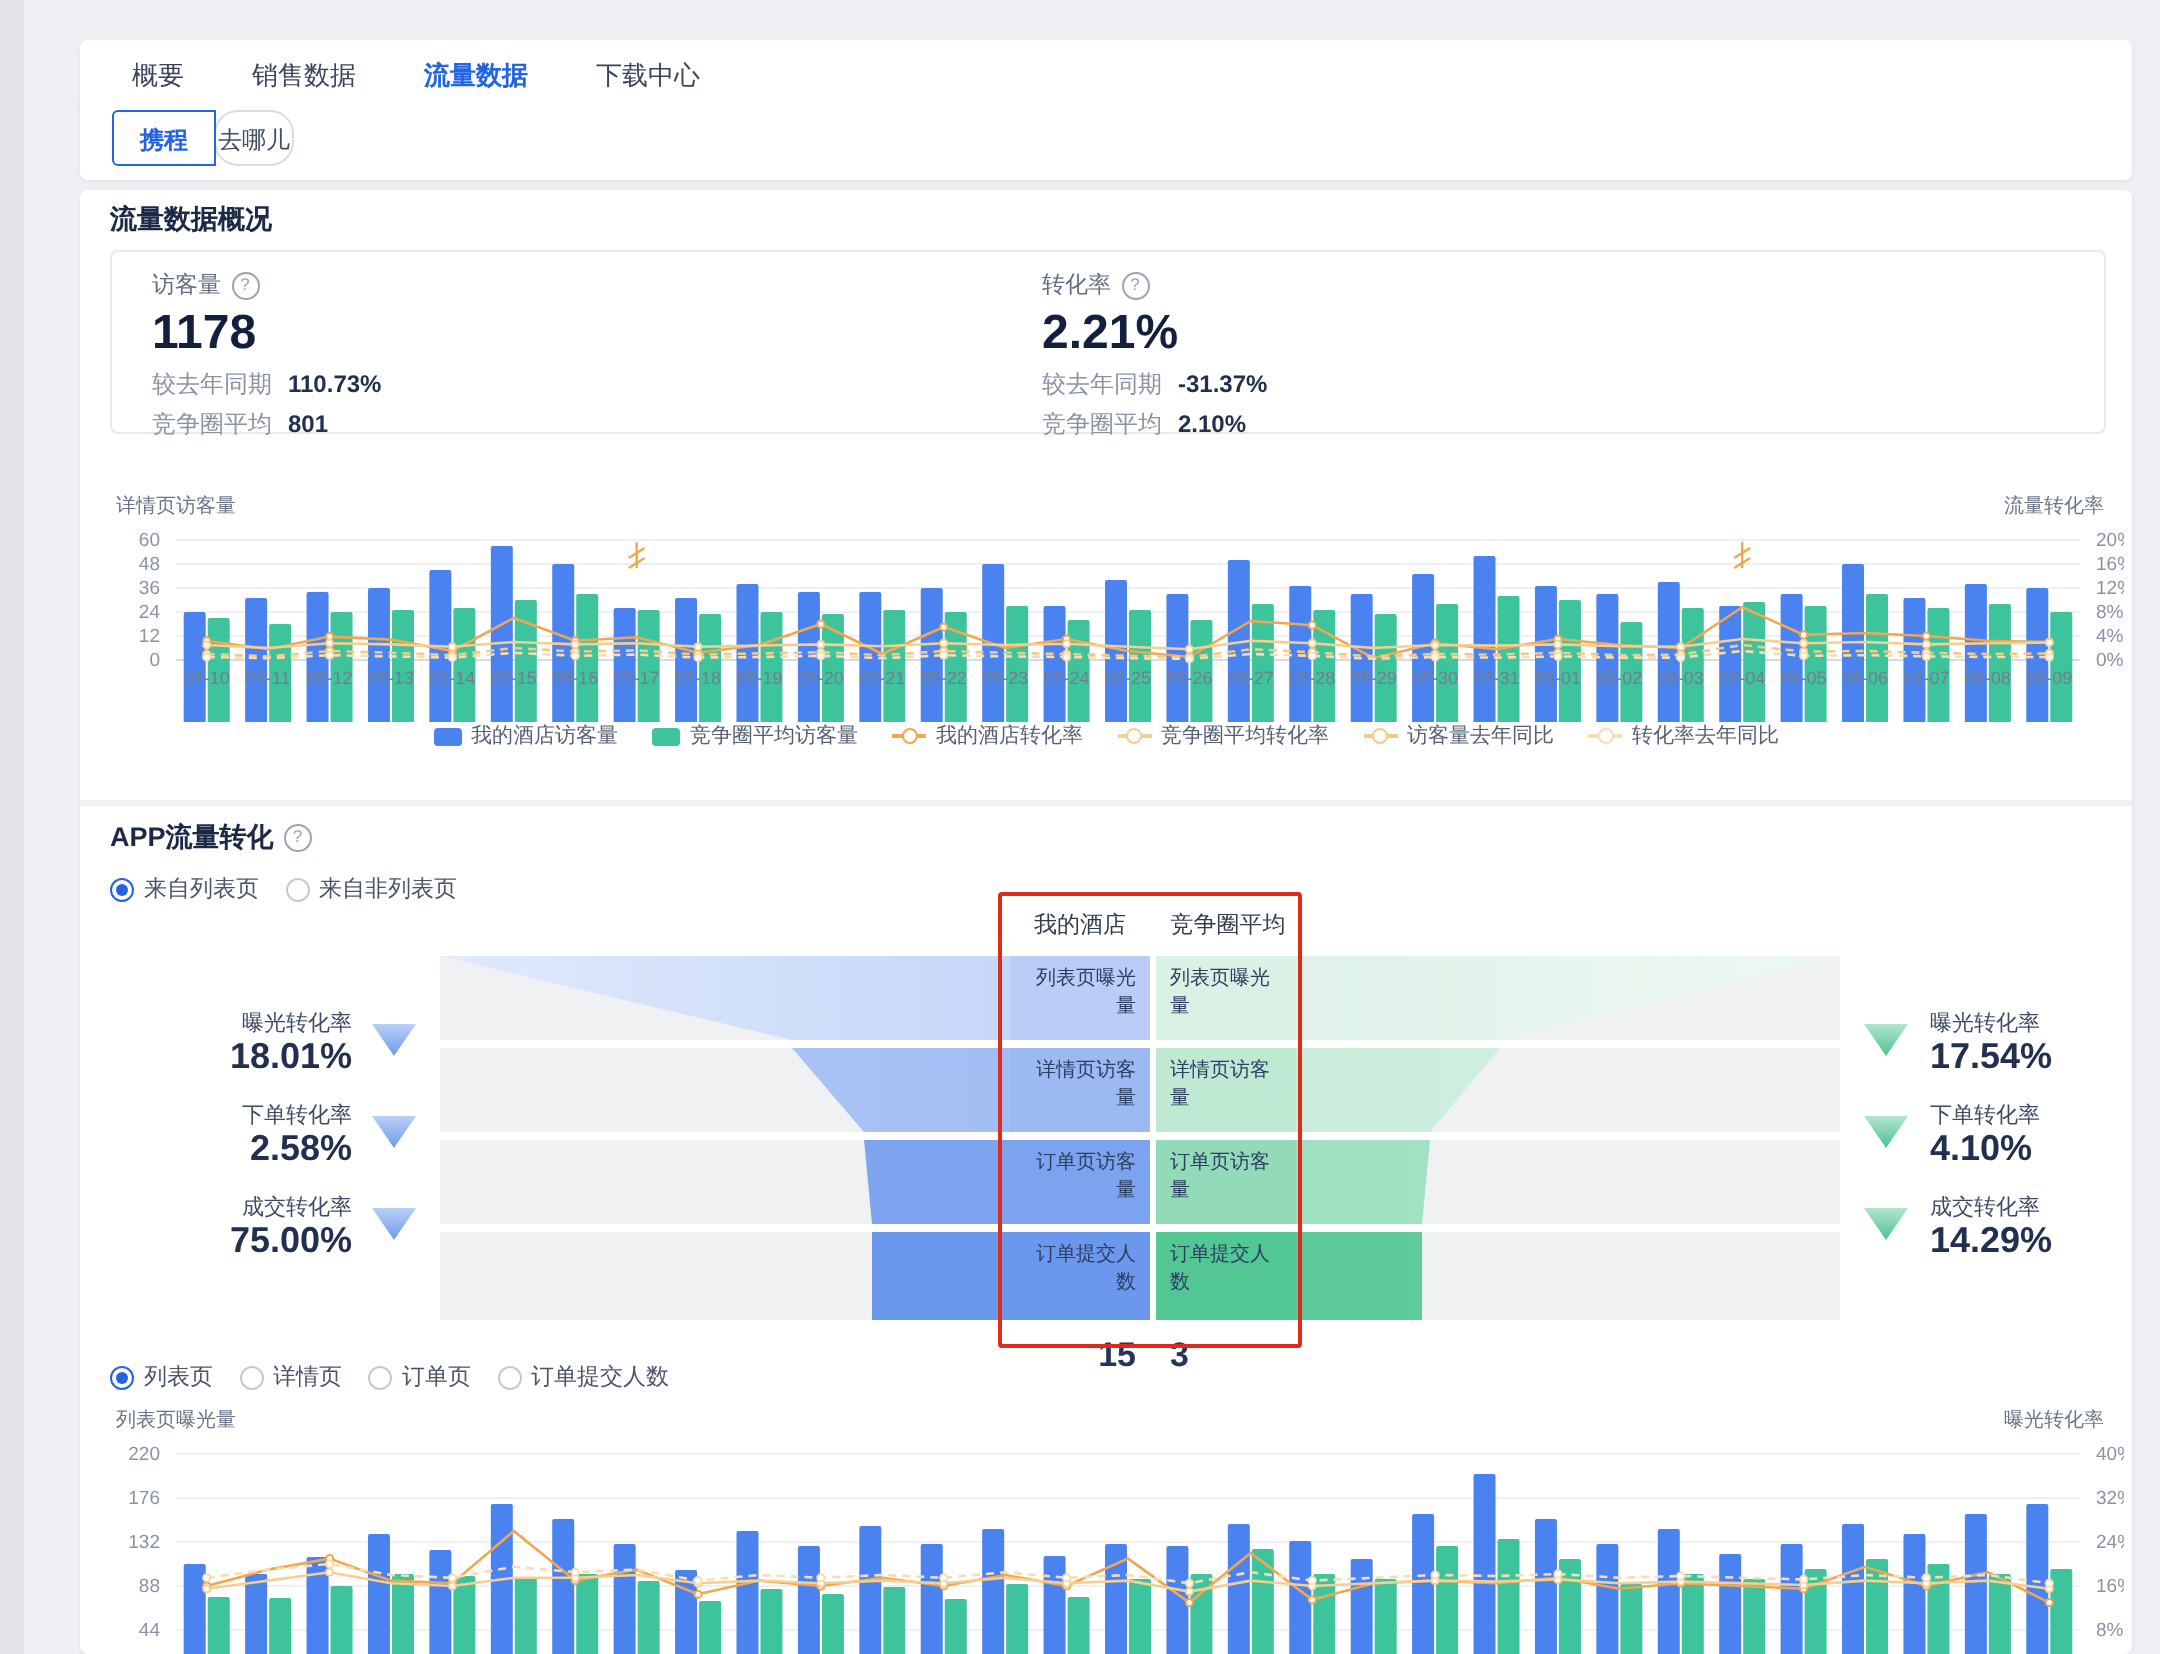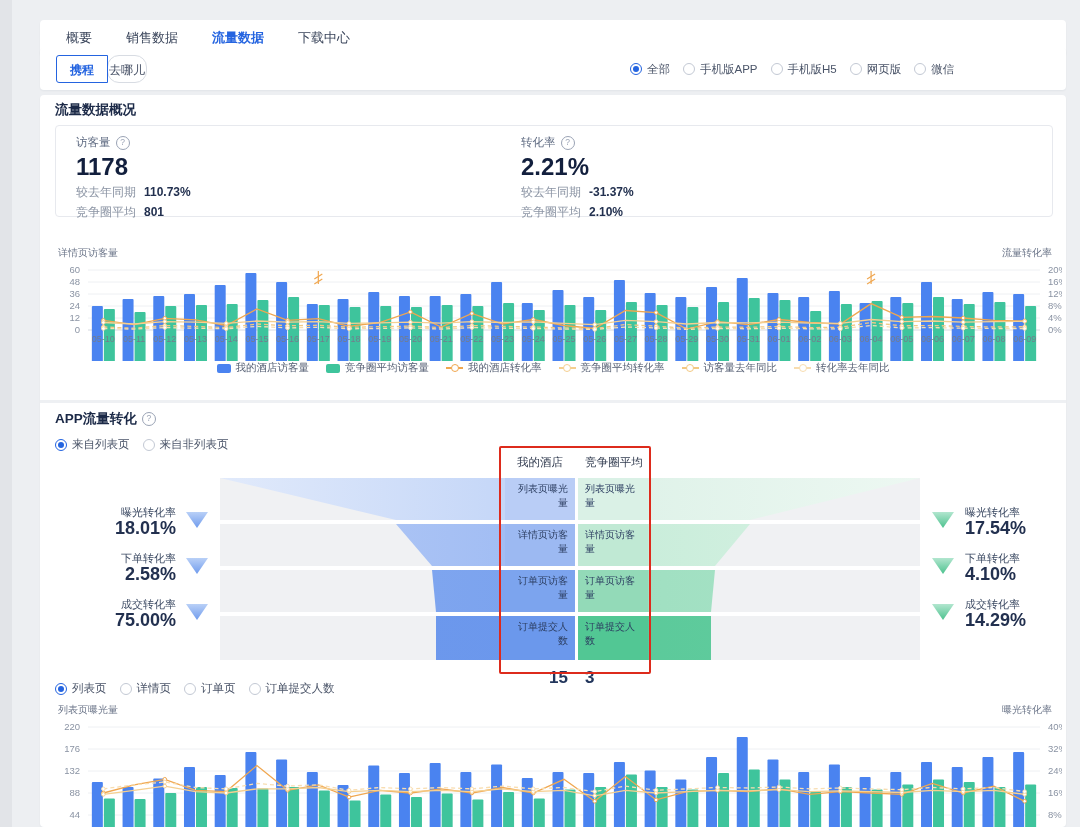--- a/index.html
+++ b/index.html
@@ -84,42 +84,20 @@
       <div class="tab">概要</div>
       <div class="tab">销售数据</div>
       <div class="tab active">流量数据</div>
       <div class="tab">下载中心</div>
     </div>
 
   <div class="card" id="filterCard">
     <div class="seg" id="channelSeg" style="left:16px">
         <div class="seg-btn active" style="width: 52px;">携程</div>
         <div class="seg-btn" style="width: 40px; border-radius: 12px;">去哪儿</div>
-      </div>
-    <div class="radio-row" id="platformRadios" style="position:absolute;left:590px;top:0;height:42px">
-        <div class="radio-item">
-          <span class="radio-dot sel"></span>
-          <span class="radio-label">全部</span>
-        </div>
-        <div class="radio-item">
-          <span class="radio-dot"></span>
-          <span class="radio-label">手机版APP</span>
-        </div>
-        <div class="radio-item">
-          <span class="radio-dot"></span>
-          <span class="radio-label">手机版H5</span>
-        </div>
-        <div class="radio-item">
-          <span class="radio-dot"></span>
-          <span class="radio-label">网页版</span>
-        </div>
-        <div class="radio-item">
-          <span class="radio-dot"></span>
-          <span class="radio-label">微信</span>
-        </div>
       </div>
   </div>
 
   <div class="card" id="mainCard"></div>
 
   <div class="sec-title" style="left:55px;top:101px">
     <span>流量数据概况</span>
   </div>
 
   <div id="statsBox">

